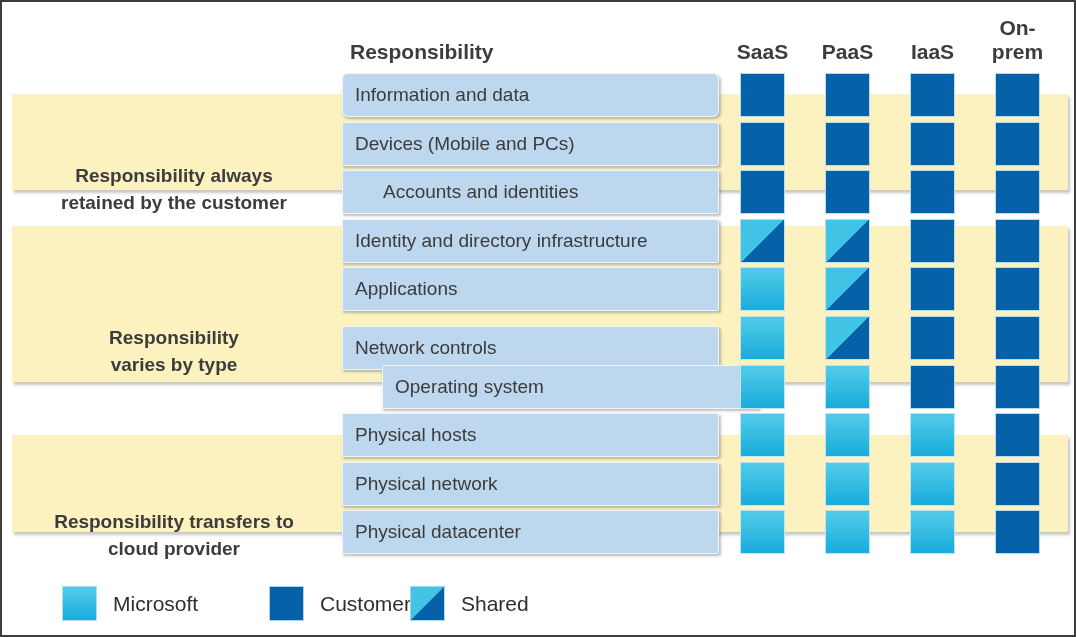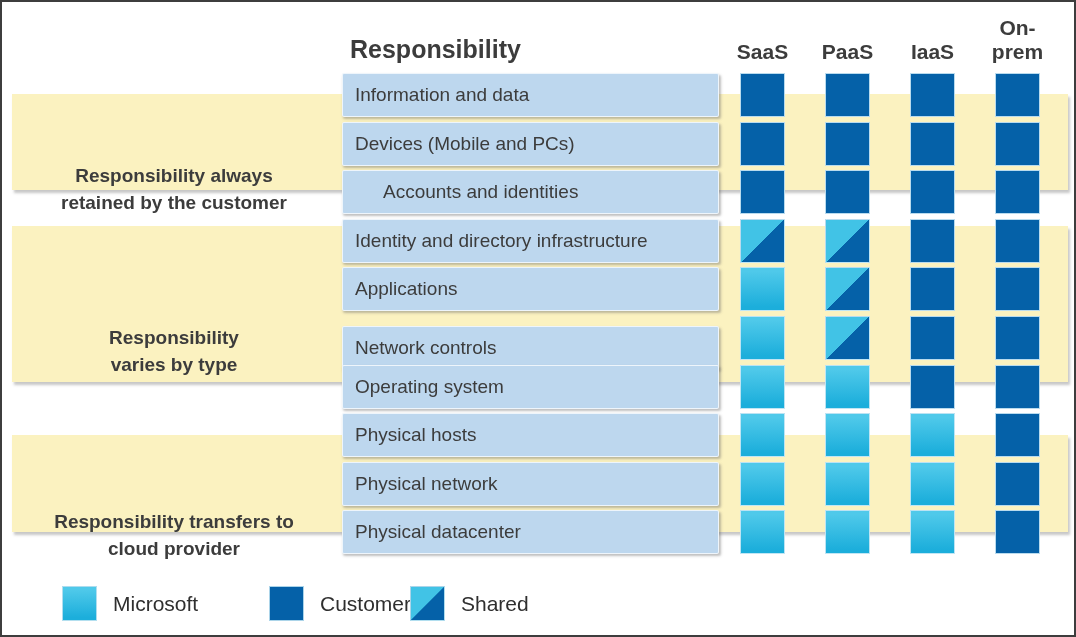--- a/index.html
+++ b/index.html
@@ -26,21 +26,21 @@
     display:flex;align-items:center;justify-content:center;
     text-align:center;
     font-weight:bold;font-size:19px;line-height:1.42;
     color:var(--c-text);
     margin-top:48px;
   }
 
   .matrix-title{
     position:absolute;left:348px;top:6px;height:56px;
     display:flex;align-items:flex-end;
-    font-weight:bold;font-size:25px;color:var(--c-text);
+    font-weight:bold;font-size:21px;color:var(--c-text);
     z-index:3;
   }
 
   .col-header{
     position:absolute;top:6px;height:56px;
     display:flex;align-items:flex-end;justify-content:center;
     text-align:center;
     font-weight:bold;font-size:21px;line-height:1.15;color:var(--c-text);
     z-index:3;
   }
@@ -89,27 +89,27 @@
       <div class="group-label" style="left: 94.5px; width: 155px; top: 224px; height: 156px;">Responsibility varies by type</div>
       <div class="group-label" style="left: 49.5px; width: 245px; top: 433px; height: 105px;">Responsibility transfers to cloud provider</div>
     </div>
   <div id="col-headers">
       <div class="col-header" style="left: 715.5px; width: 90px;">SaaS</div>
       <div class="col-header" style="left: 800.5px; width: 90px;">PaaS</div>
       <div class="col-header" style="left: 885.5px; width: 90px;">IaaS</div>
       <div class="col-header" style="left: 986.5px; width: 58px;">On-prem</div>
     </div>
   <div id="rows">
-      <div class="chip" style="top: 71px;">Information and data</div>
+      <div class="chip" style="top: 71px; border-radius: 6px;">Information and data</div>
       <div class="chip" style="top: 120px;">Devices (Mobile and PCs)</div>
       <div class="chip" style="top: 168px; padding-left: 40px;">Accounts and identities</div>
       <div class="chip" style="top: 217px;">Identity and directory infrastructure</div>
       <div class="chip" style="top: 265px;">Applications</div>
       <div class="chip" style="top: 324px;">Network controls</div>
-      <div class="chip" style="top: 363px;">Operating system</div>
+      <div class="chip" style="top: 363px; margin-left: 40px;">Operating system</div>
       <div class="chip" style="top: 411px;">Physical hosts</div>
       <div class="chip" style="top: 460px;">Physical network</div>
       <div class="chip" style="top: 508px;">Physical datacenter</div>
     </div>
   <div id="tiles">
       <div class="tile customer" style="left: 738px; top: 71px;"></div>
       <div class="tile customer" style="left: 823px; top: 71px;"></div>
       <div class="tile customer" style="left: 908px; top: 71px;"></div>
       <div class="tile customer" style="left: 993px; top: 71px;"></div>
       <div class="tile customer" style="left: 738px; top: 120px;"></div>

